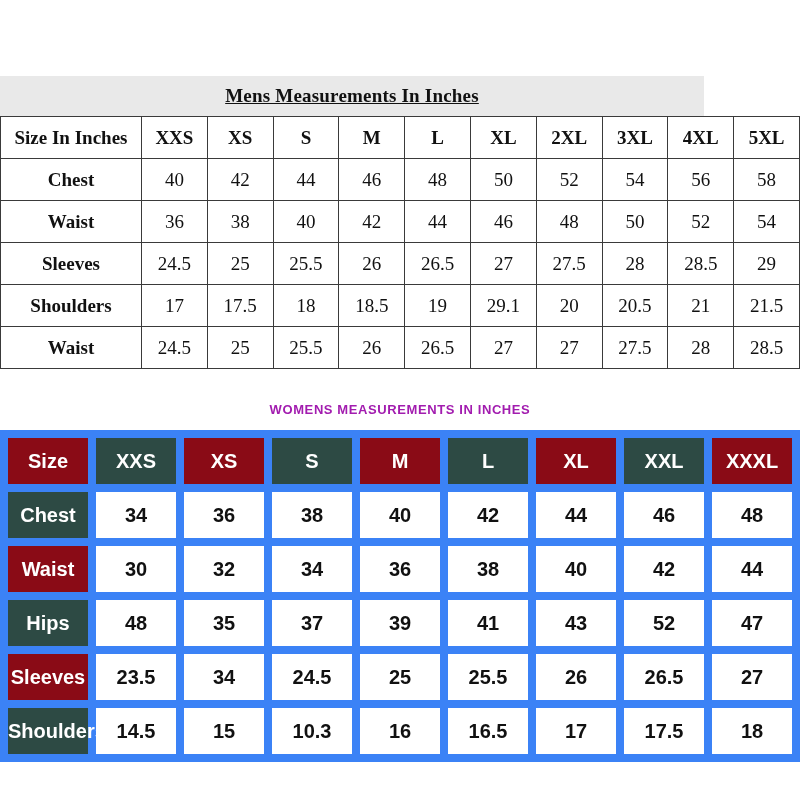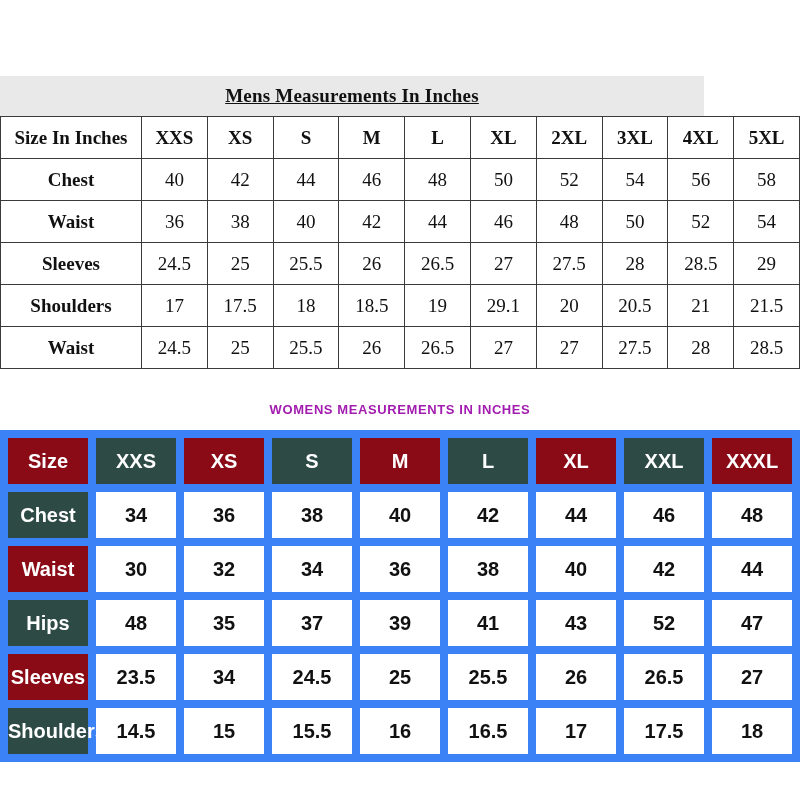--- a/index.html
+++ b/index.html
@@ -293,21 +293,21 @@
           <td class="val">25</td>
           <td class="val">25.5</td>
           <td class="val">26</td>
           <td class="val">26.5</td>
           <td class="val">27</td>
         </tr>
         <tr>
           <td class="rowhead-dark w-rowhead-small">Shoulders</td>
           <td class="val">14.5</td>
           <td class="val">15</td>
-          <td class="val">15.5</td>
+          <td class="val">10.3</td>
           <td class="val">16</td>
           <td class="val">16.5</td>
           <td class="val">17</td>
           <td class="val">17.5</td>
           <td class="val">18</td>
         </tr>
       </tbody>
     </table>
   </div>
 

